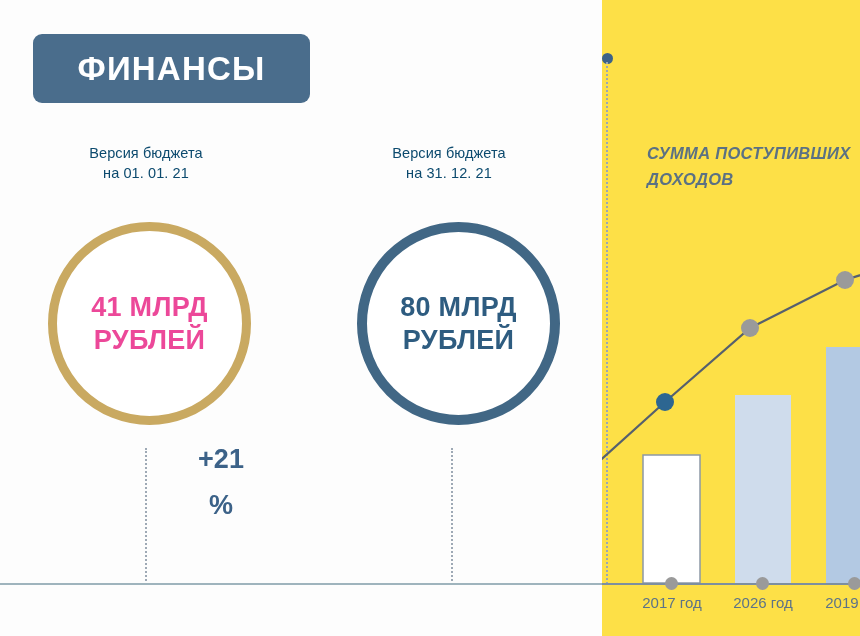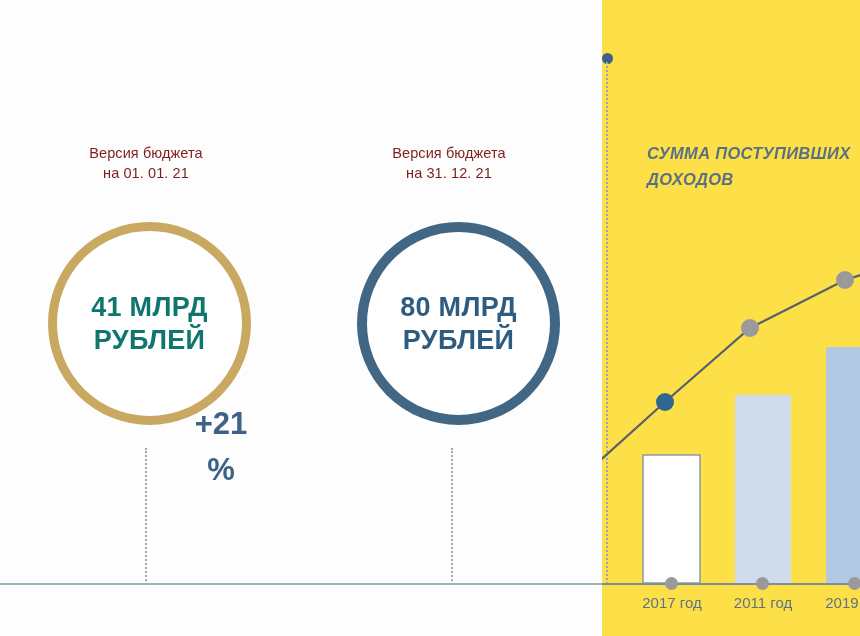--- a/index.html
+++ b/index.html
@@ -45,21 +45,21 @@
     font-size: 33px;
     font-weight: bold;
     letter-spacing: 1.2px;
     font-family: "Liberation Sans", sans-serif;
   }
 
   
   .col-caption {
     position: absolute;
     text-align: center;
-    color: #7f1d1d;
+    color: #0c4a6e;
     font-size: 14.5px;
     line-height: 20px;
     font-family: "Liberation Sans", sans-serif;
     white-space: pre-line;
     letter-spacing: 0.1px;
   }
   #caption-1 { left: 46px; top: 143px; width: 200px; }
   #caption-2 { left: 349px; top: 143px; width: 200px; }
 
   
@@ -88,32 +88,32 @@
   }
   .ring-label {
     text-align: center;
     font-size: 27px;
     font-weight: bold;
     line-height: 33px;
     white-space: pre-line;
     letter-spacing: 0.3px;
     font-family: "Liberation Sans", sans-serif;
   }
-  #ring-gold .ring-label { color: #0f766e; }
+  #ring-gold .ring-label { color: #ec4899; }
   #ring-blue .ring-label { color: #2e5c80; }
 
   
   #delta {
     position: absolute;
     left: 176px;
-    top: 401px;
+    top: 436px;
     width: 90px;
     text-align: center;
     color: #3c6288;
-    font-size: 31px;
+    font-size: 27px;
     font-weight: bold;
     line-height: 46px;
     white-space: pre-line;
     font-family: "Liberation Sans", sans-serif;
   }
 
   
   .dotted-v {
     position: absolute;
     width: 0;
@@ -208,20 +208,23 @@
     background: #9a9a9a;
   }
 </style>
 </head>
 <body>
 
 <div id="slide">
 
   <div id="left-panel">
 
+    <div id="title-badge">
+      <span class="badge-text">ФИНАНСЫ</span>
+    </div>
 
     <div id="caption-1" class="col-caption">Версия бюджета
 на 01. 01. 21</div>
     <div id="caption-2" class="col-caption">Версия бюджета
 на 31. 12. 21</div>
 
     <div id="ring-gold" class="ring">
       <span class="ring-label">41 МЛРД
 РУБЛЕЙ</span>
     </div>
@@ -264,18 +267,18 @@
         <circle cx="243" cy="280" r="9" fill="#9a9a9a"></circle>
       </svg>
 
       <div id="axis-line"></div>
 
       <div class="tick-marker" style="left:63px;top:577px;"></div>
       <div class="tick-marker" style="left:154px;top:577px;"></div>
       <div class="tick-marker" style="left:246px;top:577px;"></div>
 
       <div class="axis-label" style="left:20px;width:100px;">2017 год</div>
-      <div class="axis-label" style="left:111px;width:100px;">2011 год</div>
+      <div class="axis-label" style="left:111px;width:100px;">2026 год</div>
       <div class="axis-label" style="left:203px;width:100px;">2019 год</div>
     </div>
   </div>
 
 </div>
 
 </body></html>

